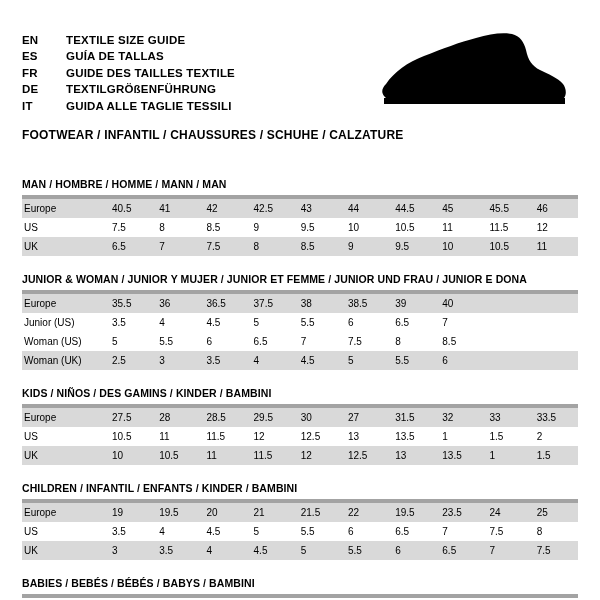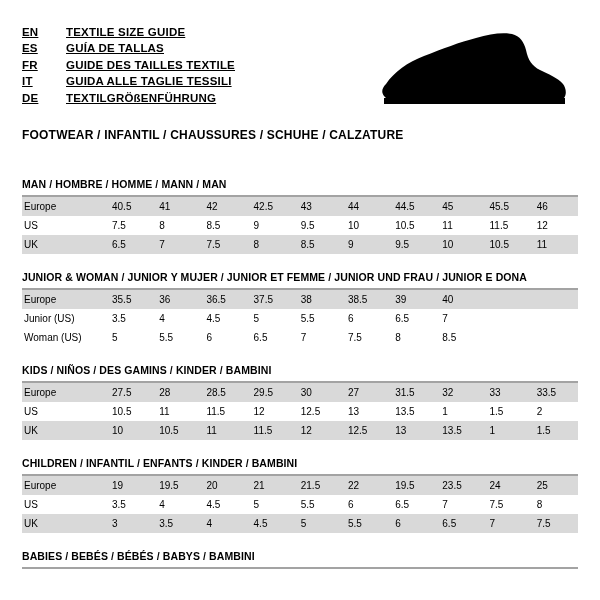--- a/index.html
+++ b/index.html
@@ -18,23 +18,22 @@
     position: relative;
     width: 600px;
     height: 600px;
     box-sizing: border-box;
     padding: 16px 22px 0 22px;
   }
 
   
   .header {
     display: flex;
-    align-items: center;
+    align-items: flex-end;
     justify-content: space-between;
-    text-decoration: underline;
   }
   .lang-list {
     display: table;
     border-collapse: collapse;
   }
   .lang-row {
     display: table-row;
   }
   .lang-code, .lang-title {
     display: table-cell;
@@ -68,21 +67,21 @@
   
   .section {
     margin-top: 17px;
   }
   .section.first { margin-top: 36px; }
   .section-title {
     font-size: 10.5px;
     font-weight: bold;
     letter-spacing: .1px;
     padding-bottom: 5px;
-    border-bottom: 2px solid #a3a3a3;
+    border-bottom: 4px solid #a3a3a3;
     margin-bottom: 0;
   }
   table.size-table {
     width: 100%;
     border-collapse: collapse;
     table-layout: fixed;
     margin-top: 0;
   }
   table.size-table td {
     font-size: 10px;
@@ -112,26 +111,26 @@
       </div>
       <div class="lang-row">
         <span class="lang-code">ES</span>
         <span class="lang-title">GUÍA DE TALLAS</span>
       </div>
       <div class="lang-row">
         <span class="lang-code">FR</span>
         <span class="lang-title">GUIDE DES TAILLES TEXTILE</span>
       </div>
       <div class="lang-row">
+        <span class="lang-code">DE</span>
+        <span class="lang-title">TEXTILGRÖßENFÜHRUNG</span>
+      </div>
+      <div class="lang-row">
         <span class="lang-code">IT</span>
         <span class="lang-title">GUIDA ALLE TAGLIE TESSILI</span>
-      </div>
-      <div class="lang-row">
-        <span class="lang-code">DE</span>
-        <span class="lang-title">TEXTILGRÖßENFÜHRUNG</span>
       </div>
     </div>
 
     <div class="shoe-wrap">
       <svg width="200" height="82" viewBox="0 0 200 82" xmlns="http://www.w3.org/2000/svg">
         <path fill="#000000" d="M18 52 C26 40 40 30 56 24 C74 17 92 10 108 6 C122 2 134 0 144 2
           C152 4 156 10 158 18 C160 28 164 34 172 38 C180 42 190 46 195 52
           C198 56 199 62 196 66 C192 70 182 71 170 71 L40 71 C28 71 20 69 16 64
           C13 60 14 56 18 52 Z"></path>
         <path fill="#ffffff" d="M20 63 L196 63 L196 67 L20 67 Z" opacity="0.0"></path>
@@ -225,20 +224,33 @@
         <td>5.5</td>
         <td>6</td>
         <td>6.5</td>
         <td>7</td>
         <td>7.5</td>
         <td>8</td>
         <td>8.5</td>
         <td></td>
         <td></td>
       </tr>
+      <tr class="shaded">
+        <td class="rowlabel">Woman (UK)</td>
+        <td>2.5</td>
+        <td>3</td>
+        <td>3.5</td>
+        <td>4</td>
+        <td>4.5</td>
+        <td>5</td>
+        <td>5.5</td>
+        <td>6</td>
+        <td></td>
+        <td></td>
+      </tr>
     </tbody>
       </table>
   </div>
 
   <div class="section">
     <div class="section-title">KIDS / NIÑOS / DES GAMINS / KINDER / BAMBINI</div>
     <table class="size-table">
       <tbody>
           <tr class="shaded">
         <td class="rowlabel">Europe</td>

